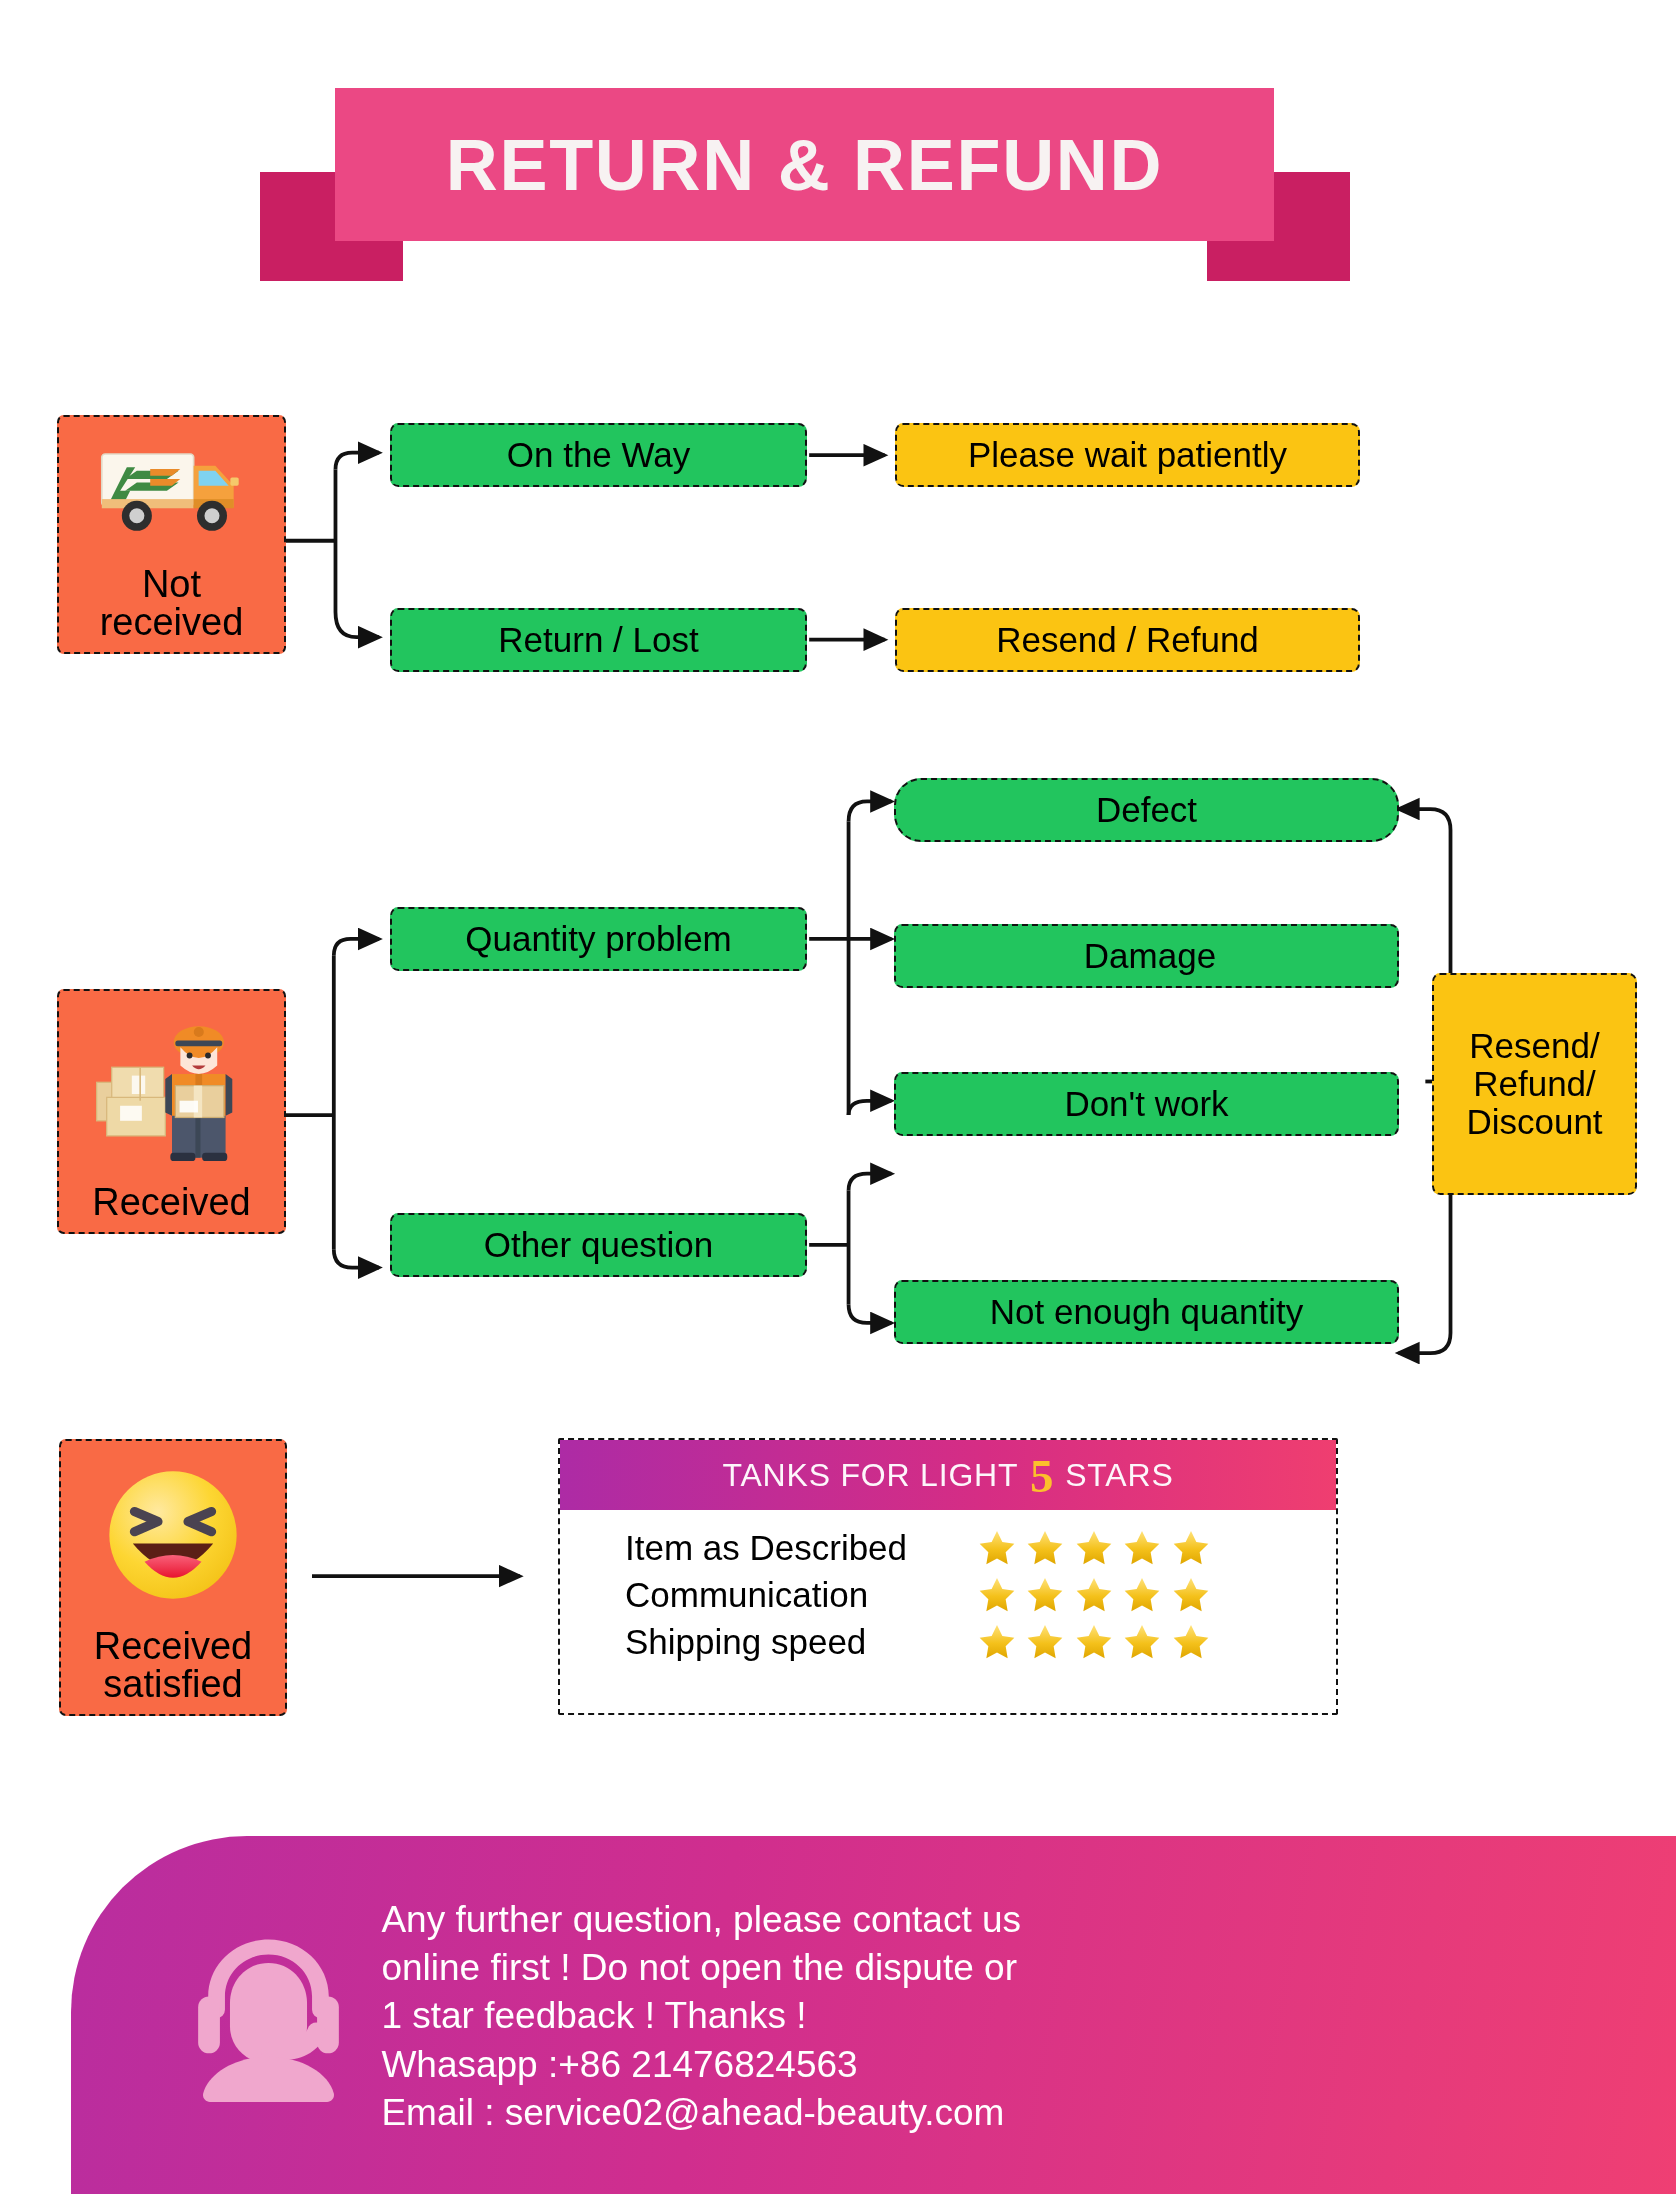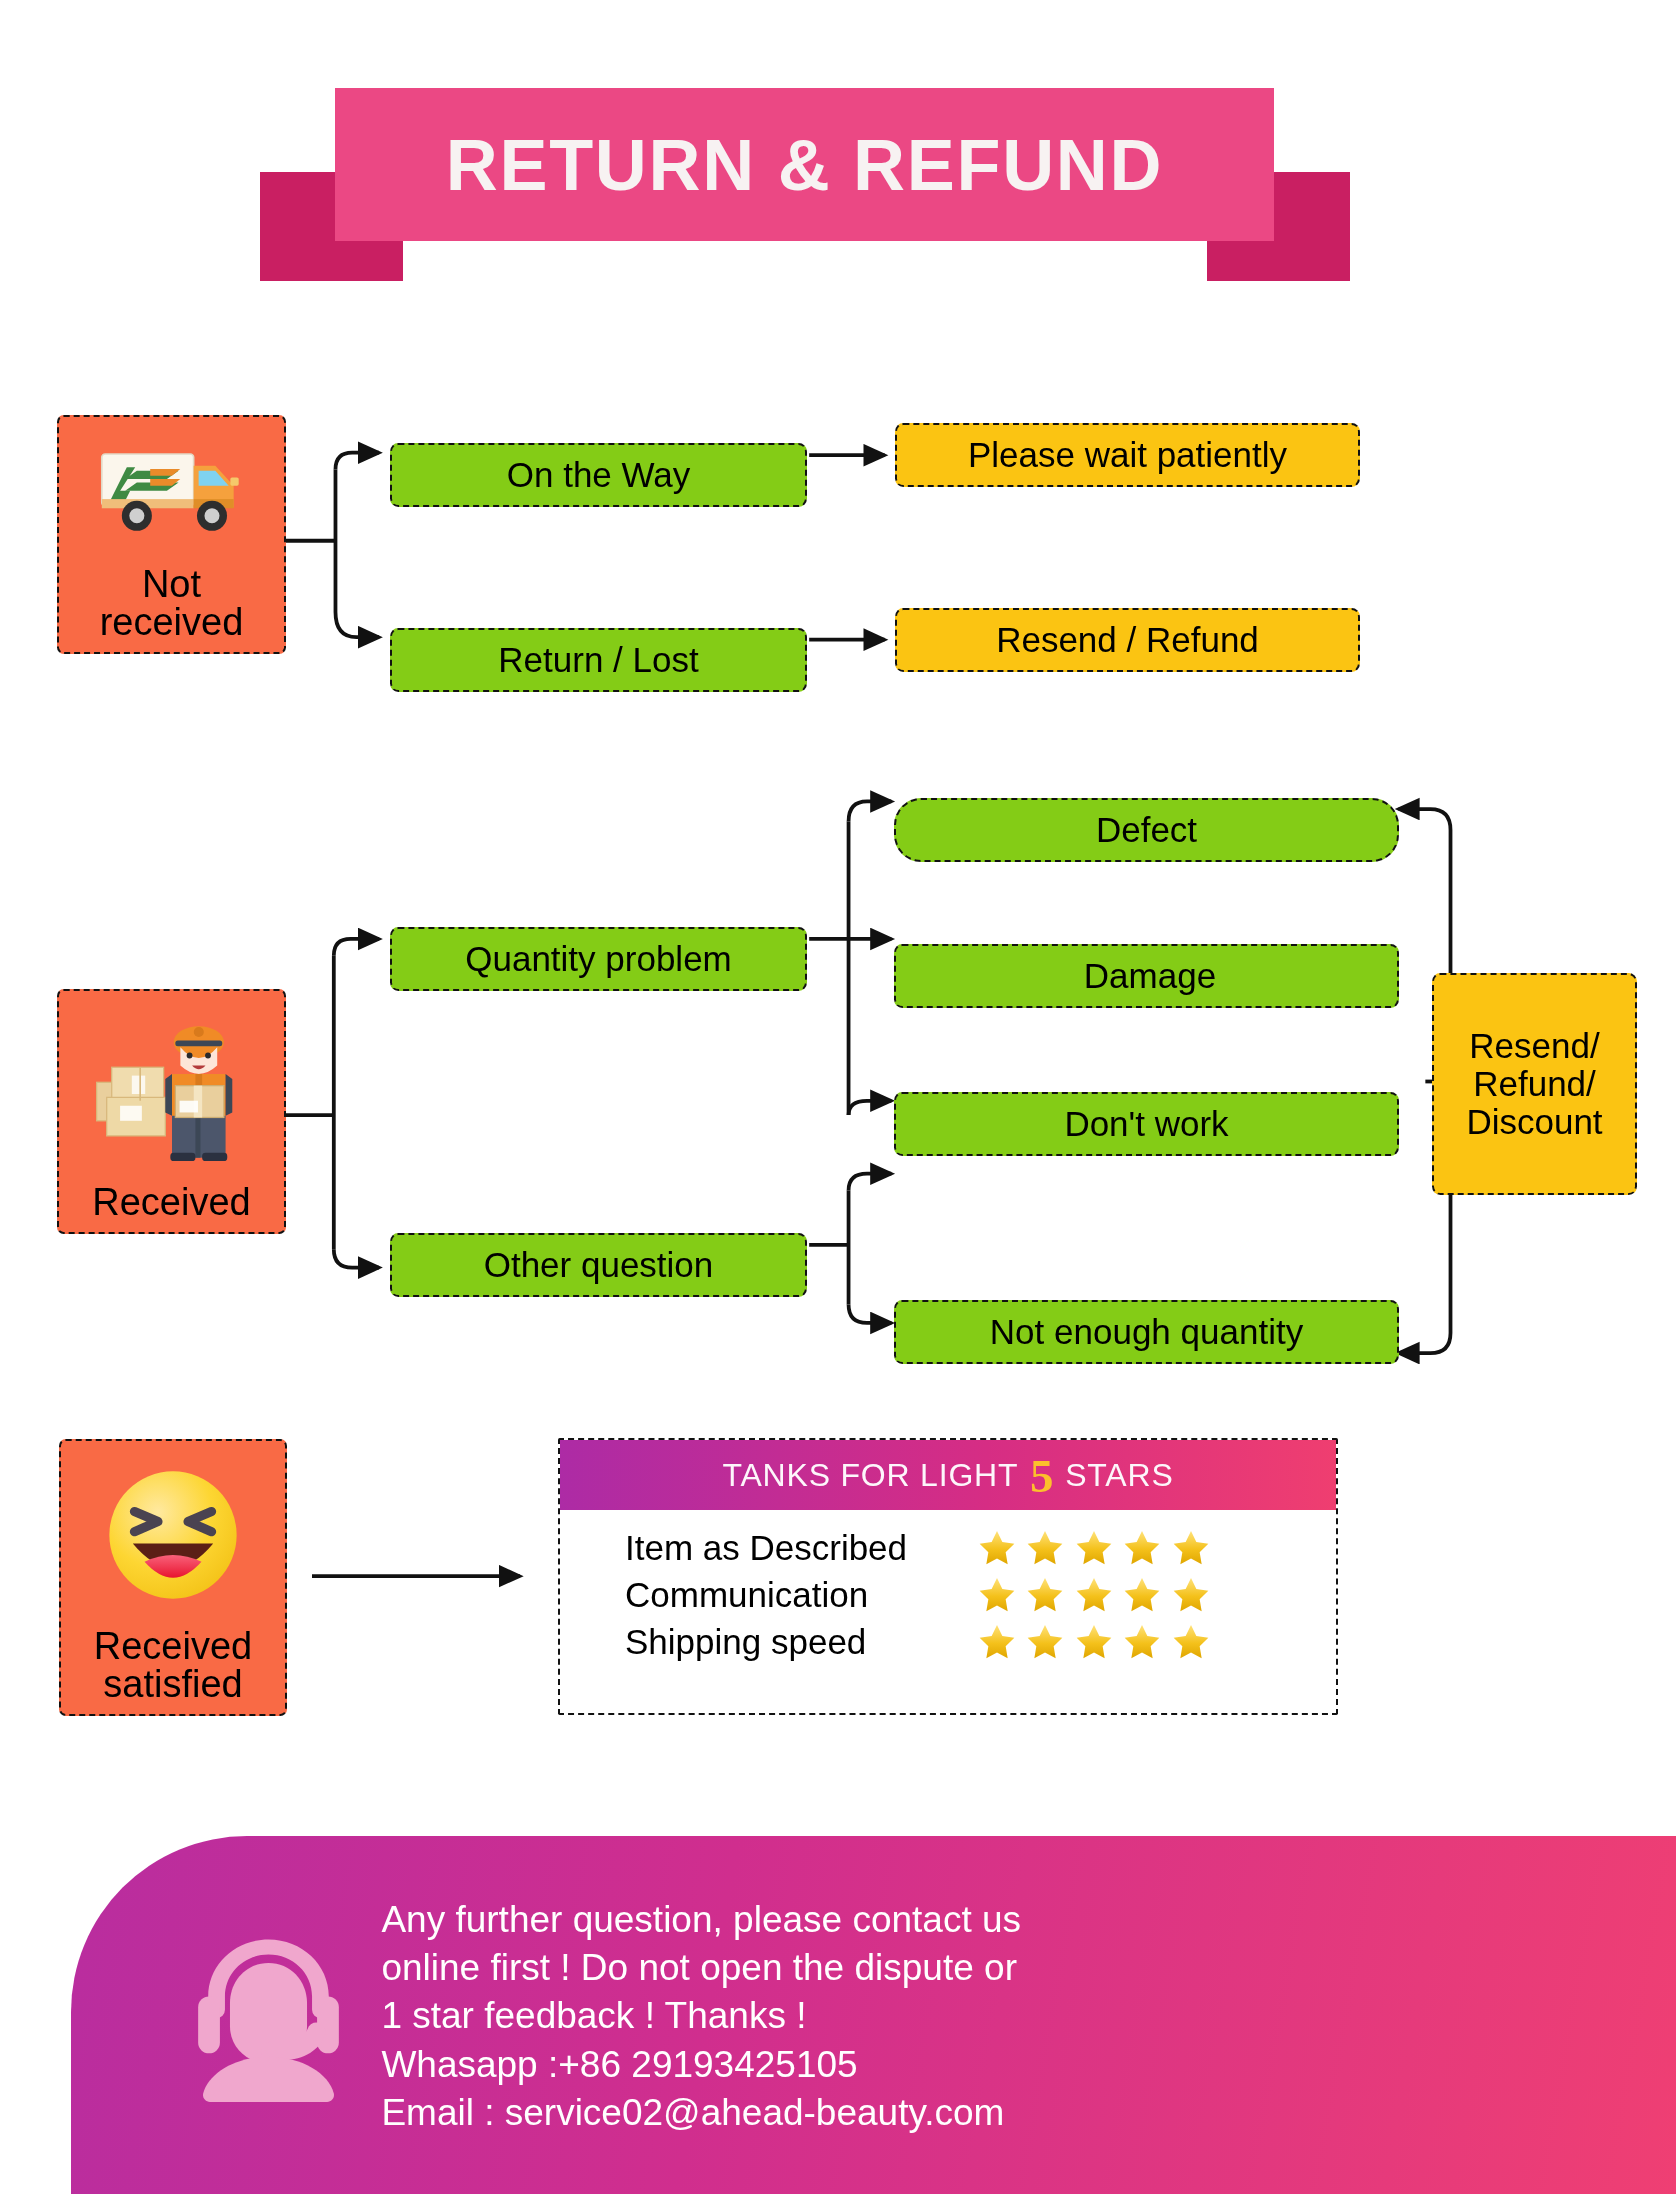--- a/index.html
+++ b/index.html
@@ -91,23 +91,22 @@
   }
   .node.orange {
     background: #f96a45;
     border-radius: 6.7px;
     flex-direction: column;
     justify-content: flex-start;
     padding-top: 3px;
     text-align: center;
   }
   .node.blue {
-    background: #84cc16;
+    background: #22c55e;
     font-size: 35px;
-    margin-top: 20px;
   }
   .node.yellow {
     background: #fbc412;
     font-size: 35px;
   }
   .node-label {
     font-size: 38px;
     line-height: 1.02;
     color: #000;
   }
@@ -499,19 +498,19 @@
           <path d="M60 28c-13 0-23 10.5-23 24v14c0 12 10 22 23 22s23-10 23-22V52c0-13.5-10-24-23-24z"></path>
           <path d="M84 66c-2 6-8 9-15 9h-8a5.5 5.5 0 0 0 0 11h8c12 0 22-6 25-16a5.5 5.5 0 0 0-10-4z"></path>
           <path d="M60 84c-20 0-36 10-39 22-0.6 2.6 1.4 5 4 5h70c2.6 0 4.6-2.4 4-5-3-12-19-22-39-22z"></path>
         </g>
       </svg>
     </div>
     <div class="footer-text">
       <div>Any further question, please contact us</div>
       <div>online first ! Do not open the dispute or</div>
       <div>1 star feedback ! Thanks !</div>
-      <div>Whasapp :+86 29193425105</div>
+      <div>Whasapp :+86 21476824563</div>
       <div>Email : service02@ahead-beauty.com</div>
     </div>
   </div>
 
 </div>
 
 
 </body></html>

